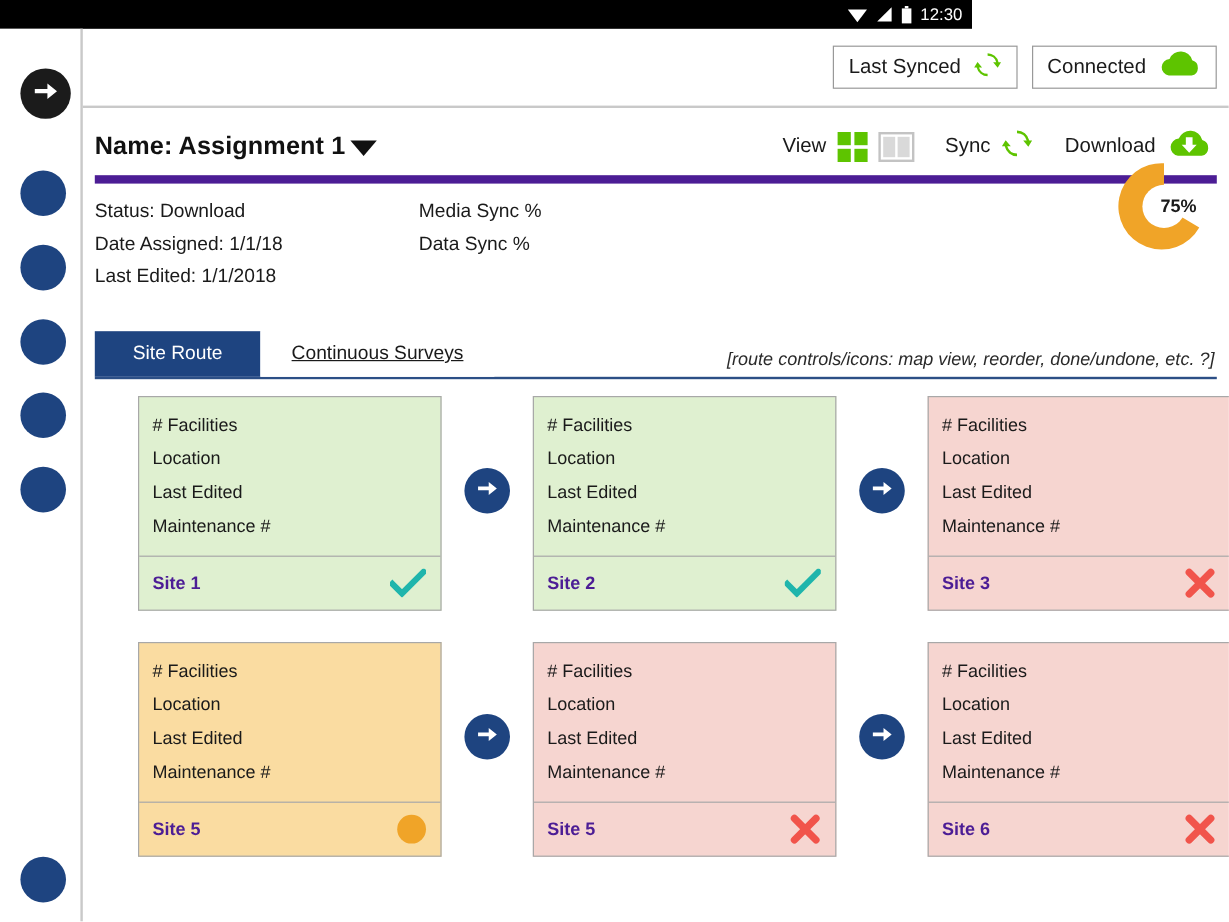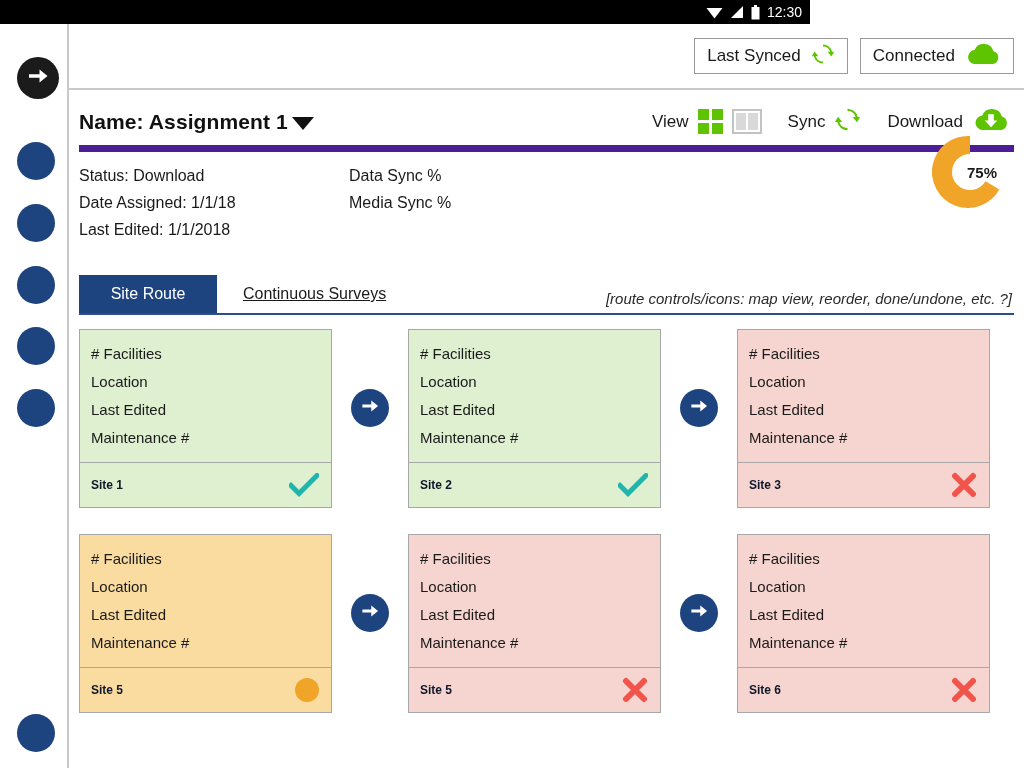--- a/index.html
+++ b/index.html
@@ -134,21 +134,21 @@
   .tab.active { background: #1e4480; color: #ffffff; }
   .tab.inactive { background: #ffffff; color: #1a1a1a; text-decoration: underline; }
   .tabs-note {
     margin-left: auto; font-style: italic; font-size: 15px;
     color: #2a2a2a; padding-bottom: 6px; padding-right: 2px;
     white-space: nowrap;
   }
 
   
   .siteswrap { padding: 14px 10px 0 10px; }
-  .siterow { display: flex; align-items: flex-start; margin-bottom: 26px; }
+  .siterow { display: flex; align-items: flex-start; margin-bottom: 26px; margin-left: 36px; }
   .arrow-conn {
     width: 38px; height: 38px; border-radius: 50%;
     background: #1e4480;
     display: flex; align-items: center; justify-content: center;
     margin: 60px 19px 0 19px;
     flex: 0 0 38px;
   }
   .card {
     width: 253px;
     border: 1px solid #a8a8a8;
@@ -156,21 +156,21 @@
   }
   .card .body {
     padding: 10px 10px 10px 11px;
     font-size: 15px; color: #1a1a1a; line-height: 28px;
     border-bottom: 1px solid #a8a8a8;
   }
   .card .foot {
     height: 44px; display: flex; align-items: center;
     padding: 0 12px 0 11px;
   }
-  .card .foot .sname { font-size: 12px; font-weight: bold; color: #0f172a; }
+  .card .foot .sname { font-size: 15px; font-weight: bold; color: #4c1d95; }
   .card .foot .sicon { margin-left: auto; display: flex; align-items: center; }
 
   .c-green { background: #dff0d0; }
   .c-pink  { background: #f6d5d0; }
   .c-tan   { background: #fadca1; }
 
   .dot-orange { width: 24px; height: 24px; border-radius: 50%; background: #f0a428; }
 </style>
 </head>
 <body>
@@ -275,22 +275,22 @@
         </div>
       </div>
 
       <div class="meta">
         <div class="c1">
           <div>Status: Download</div>
           <div>Date Assigned: 1/1/18</div>
           <div>Last Edited: 1/1/2018</div>
         </div>
         <div class="c2">
+          <div>Media Sync %</div>
           <div>Data Sync %</div>
-          <div>Media Sync %</div>
         </div>
       </div>
 
       <div class="donut">
         <svg width="80" height="80" viewBox="0 0 80 80">
           <path d="M 40 40 L 40 4 A 36 36 0 1 0 69.4 57.5 Z" fill="#f0a428"></path>
           <circle cx="40" cy="40" r="18" fill="#ffffff"></circle>
         </svg>
         <span class="pct">75%</span>
       </div>

